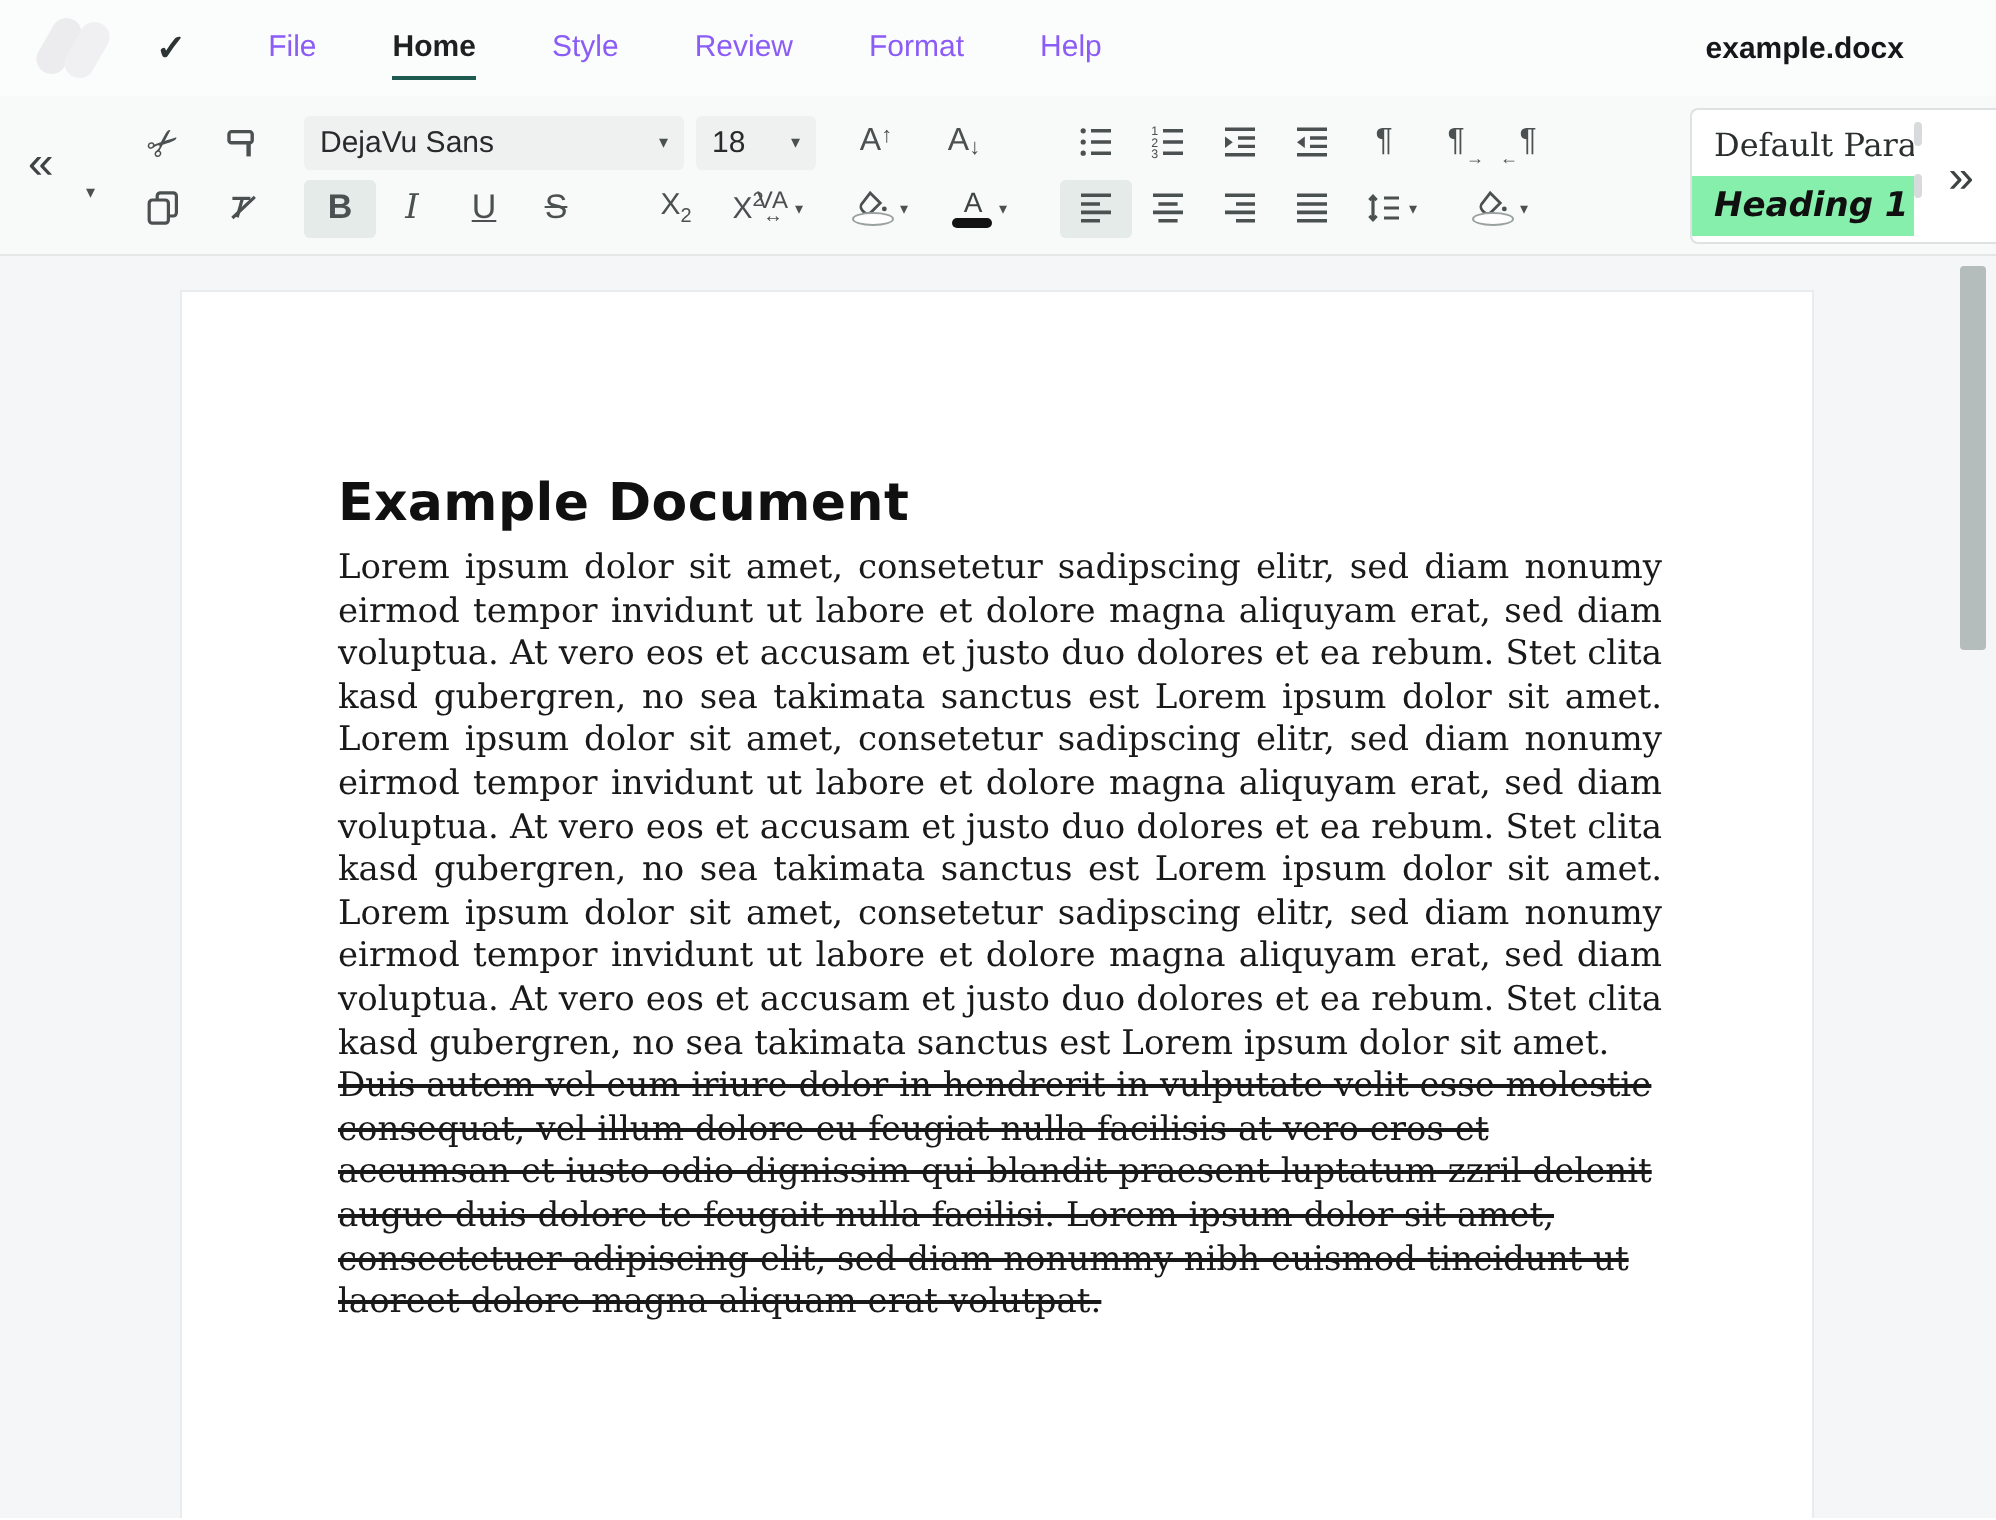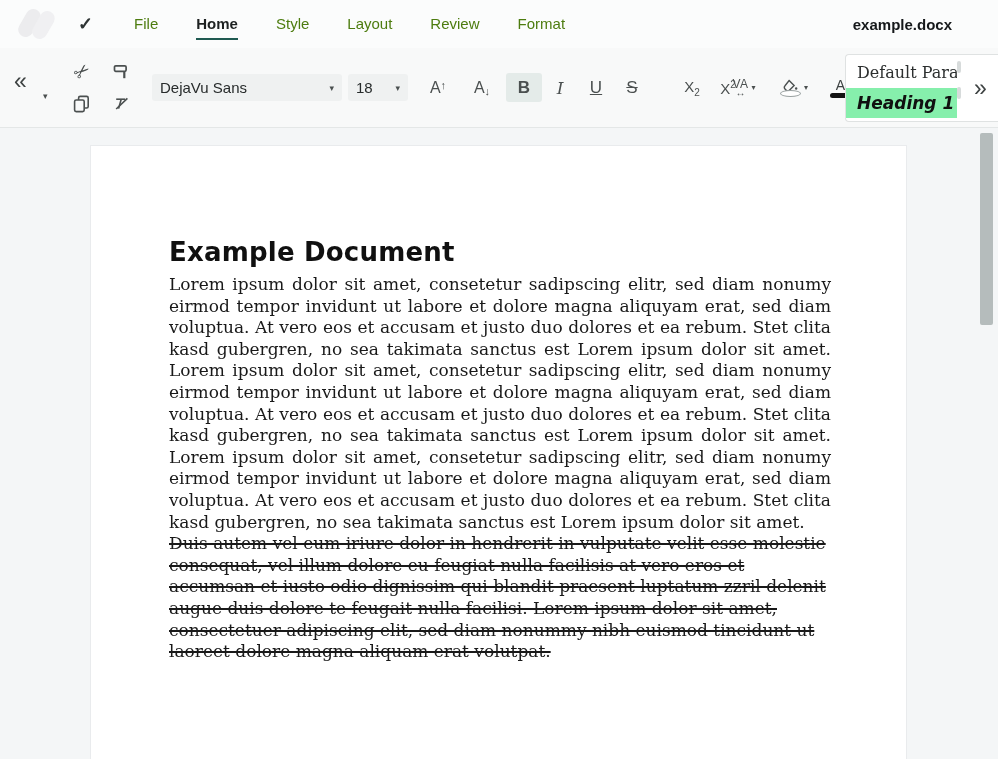--- a/index.html
+++ b/index.html
@@ -9,40 +9,40 @@
   
   .menubar { height:48px; background:#fbfcfc; display:flex; align-items:center;
              padding-left:16px; position:relative; }
   .logo { width:46px; height:42px; position:relative; flex:0 0 auto; }
   .logo span { position:absolute; width:15px; height:30px; border-radius:9px;
                background:#ececee; }
   .logo .lg-a { left:6px; top:5px; transform:rotate(30deg); }
   .logo .lg-b { left:20px; top:7px; transform:rotate(30deg); background:#f0f0f2; }
   .save-check { margin-left:16px; font-size:18px; color:#2e3434; font-weight:bold; }
   .menu-items { display:flex; margin-left:22px; height:48px; }
-  .menu-item { padding:0 19px; line-height:48px; font-size:15px; color:#4d7c0f;
+  .menu-item { padding:0 19px; line-height:48px; font-size:15px; color:#8b5cf6;
                cursor:pointer; position:relative; white-space:nowrap; }
   .menu-item.active { color:#1d2121; font-weight:700; }
   .menu-item.active::after { content:""; position:absolute; left:19px; right:19px;
                bottom:8px; height:2.5px; background:#1f5a51; }
   .doc-name { margin-left:auto; margin-right:46px; font-size:15px; font-weight:700;
               color:#15181a; }
 
   
   .toolbar { height:80px; background:#f8f9f9; border-bottom:1px solid #e4e7e7;
              position:relative; display:flex; align-items:center; }
   .collapse-left { position:relative; width:62px; height:100%; flex:0 0 auto; }
   .chev { font-size:23px; color:#3e4343; cursor:pointer; line-height:1; }
   .collapse-left .chev { position:absolute; left:14px; top:22px; }
   .collapse-left .mini-drop { position:absolute; left:43px; top:43px; font-size:9px;
              color:#4b5050; cursor:pointer; }
 
   .tgroup-grid { display:grid; grid-template-columns:40px 40px; grid-template-rows:32px 32px;
                  align-items:center; justify-items:center; flex:0 0 auto; }
-  .trows { display:flex; flex-direction:row; gap:2px; margin-left:10px; flex:0 0 auto; }
+  .trows { display:flex; flex-direction:column; gap:2px; margin-left:10px; flex:0 0 auto; }
   .trow { display:flex; align-items:center; height:31px; }
 
   .tbtn { border:none; background:transparent; color:#4b5050; width:36px; height:29px;
           display:flex; align-items:center; justify-content:center; border-radius:3px;
           cursor:pointer; font-family:"Liberation Sans",sans-serif; position:relative; }
   .tbtn.wide { width:44px; }
   .tbtn.active { background:#e4ebe9; }
   .tbtn svg { display:block; }
   .glyph { font-size:17px; color:#4b5050; }
   .b-bold { font-weight:700; font-size:17px; }
@@ -117,23 +117,23 @@
 <div class="menubar">
   <div class="logo">
     <span class="lg-a"></span>
     <span class="lg-b"></span>
   </div>
   <div class="save-check">✓</div>
   <div class="menu-items">
     <span class="menu-item">File</span>
     <span class="menu-item active">Home</span>
     <span class="menu-item">Style</span>
-    <span class="menu-item">Layout</span>
     <span class="menu-item">Review</span>
     <span class="menu-item">Format</span>
+    <span class="menu-item">Help</span>
   </div>
   <div class="doc-name">example.docx</div>
 </div>
 
 <div class="toolbar">
 
   <div class="collapse-left">
     <span class="chev">«</span>
     <span class="mini-drop">▾</span>
   </div>

